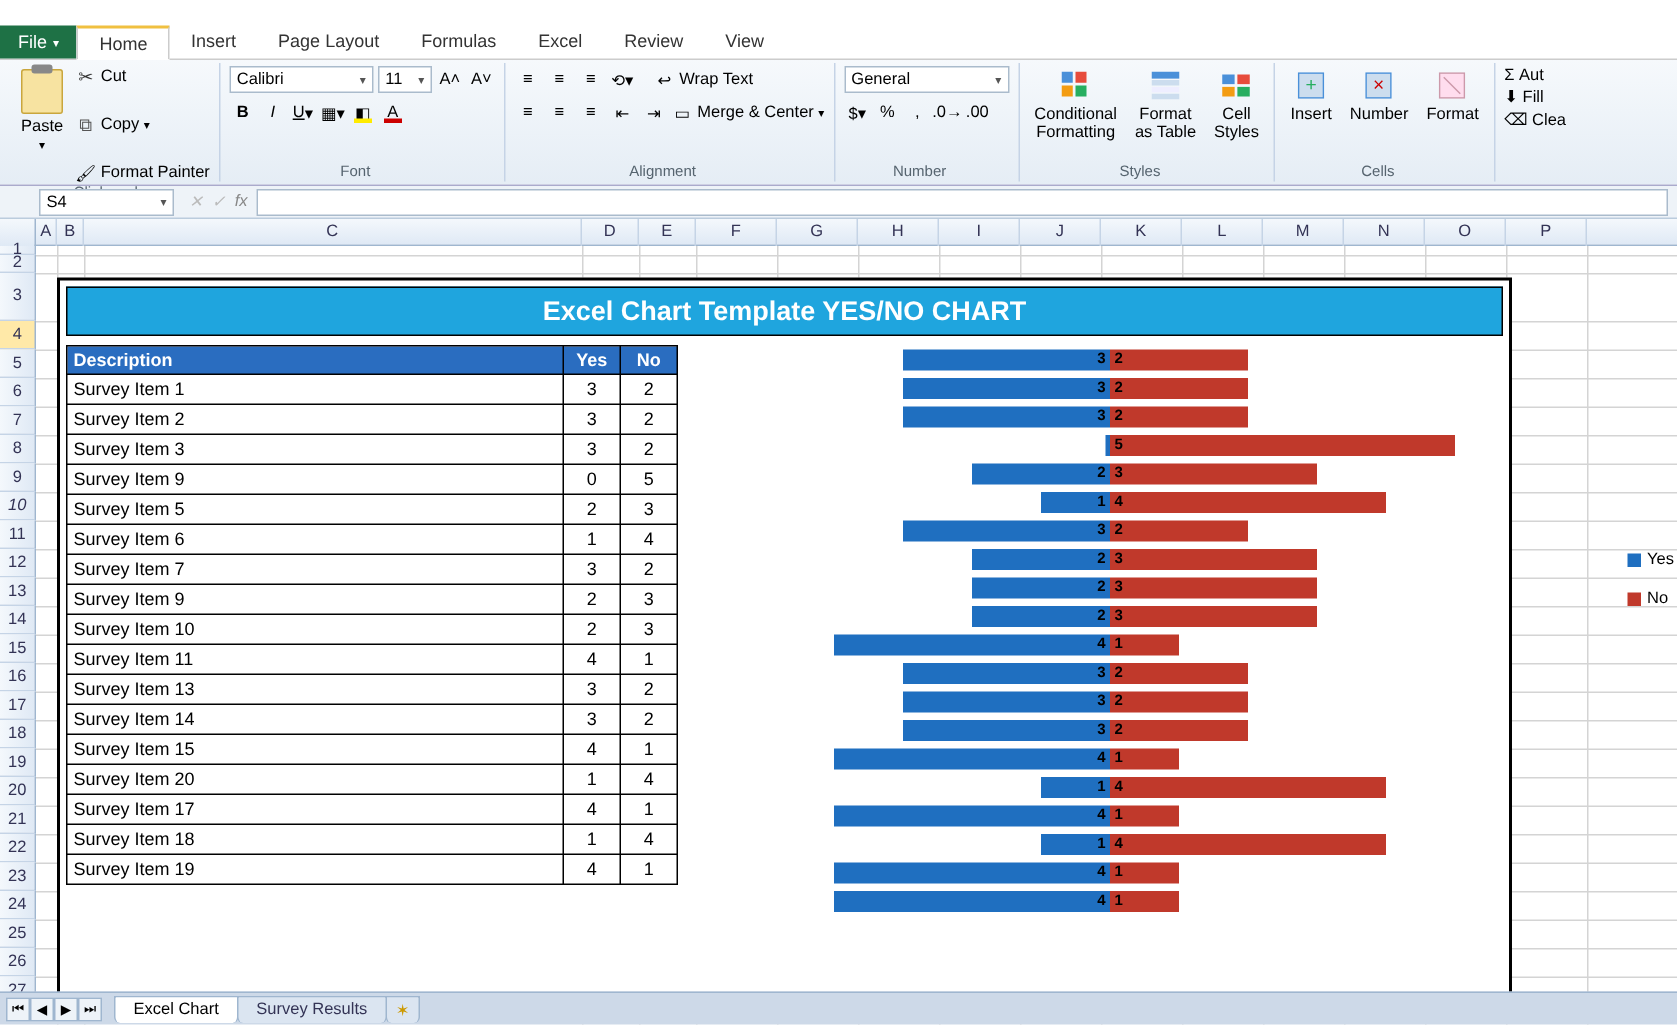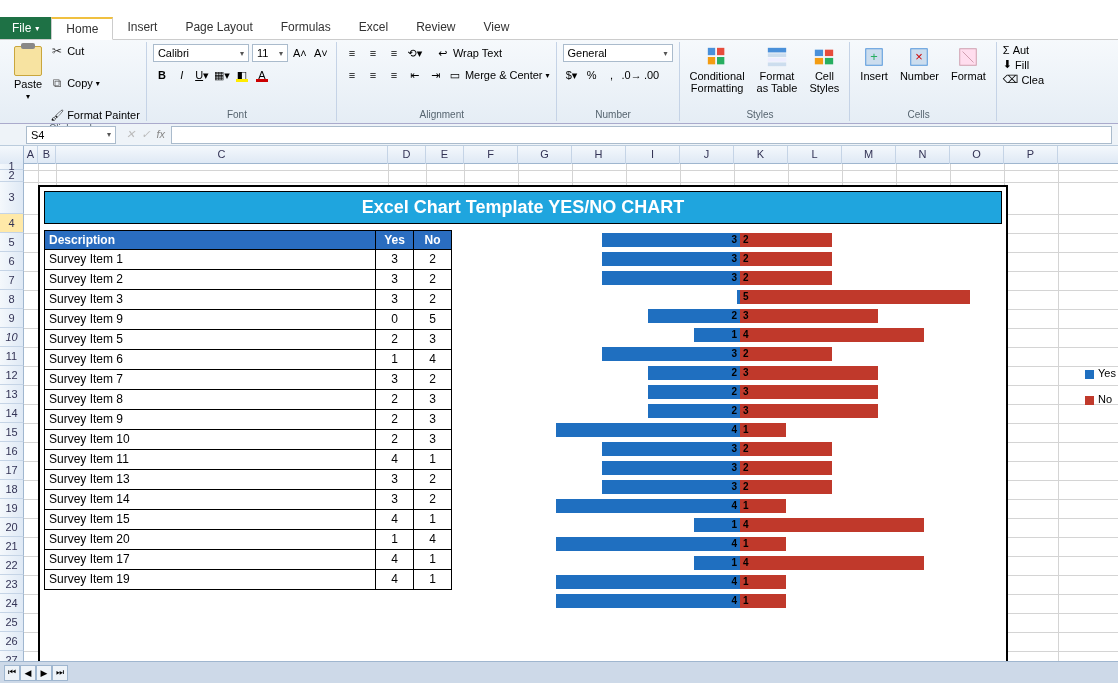--- a/index.html
+++ b/index.html
@@ -429,25 +429,20 @@
                 <td>Survey Item 6</td>
                 <td class="c">1</td>
                 <td class="c">4</td>
               </tr>
               <tr>
                 <td>Survey Item 7</td>
                 <td class="c">3</td>
                 <td class="c">2</td>
               </tr>
               <tr>
-                <td>Survey Item 8</td>
-                <td class="c">2</td>
-                <td class="c">3</td>
-              </tr>
-              <tr>
                 <td>Survey Item 9</td>
                 <td class="c">2</td>
                 <td class="c">3</td>
               </tr>
               <tr>
                 <td>Survey Item 10</td>
                 <td class="c">2</td>
                 <td class="c">3</td>
               </tr>
               <tr>
@@ -472,20 +467,25 @@
               </tr>
               <tr>
                 <td>Survey Item 20</td>
                 <td class="c">1</td>
                 <td class="c">4</td>
               </tr>
               <tr>
                 <td>Survey Item 17</td>
                 <td class="c">4</td>
                 <td class="c">1</td>
+              </tr>
+              <tr>
+                <td>Survey Item 18</td>
+                <td class="c">1</td>
+                <td class="c">4</td>
               </tr>
               <tr>
                 <td>Survey Item 19</td>
                 <td class="c">4</td>
                 <td class="c">1</td>
               </tr>
             </tbody>
         </table>
       </div>
 
@@ -581,13 +581,18 @@
 
 </div>
 
 <div class="status-area">
   <div class="tab-nav">
     <div class="nbtn">⏮</div>
     <div class="nbtn">◀</div>
     <div class="nbtn">▶</div>
     <div class="nbtn">⏭</div>
   </div>
+  <div class="sheet-tabs">
+    <div class="stab">Excel Chart</div>
+    <div class="stab inactive">Survey Results</div>
+    <div class="stab inactive newtab">✶</div>
+  </div>
 </div>
 
 </body></html>

